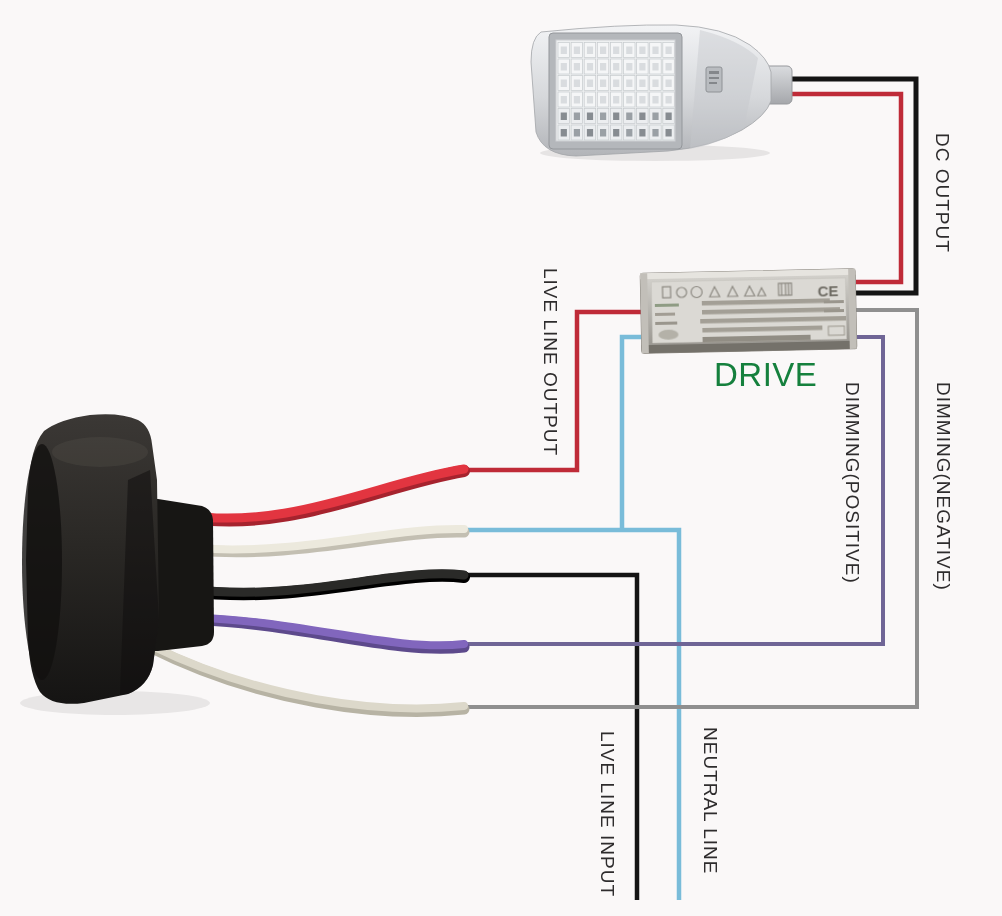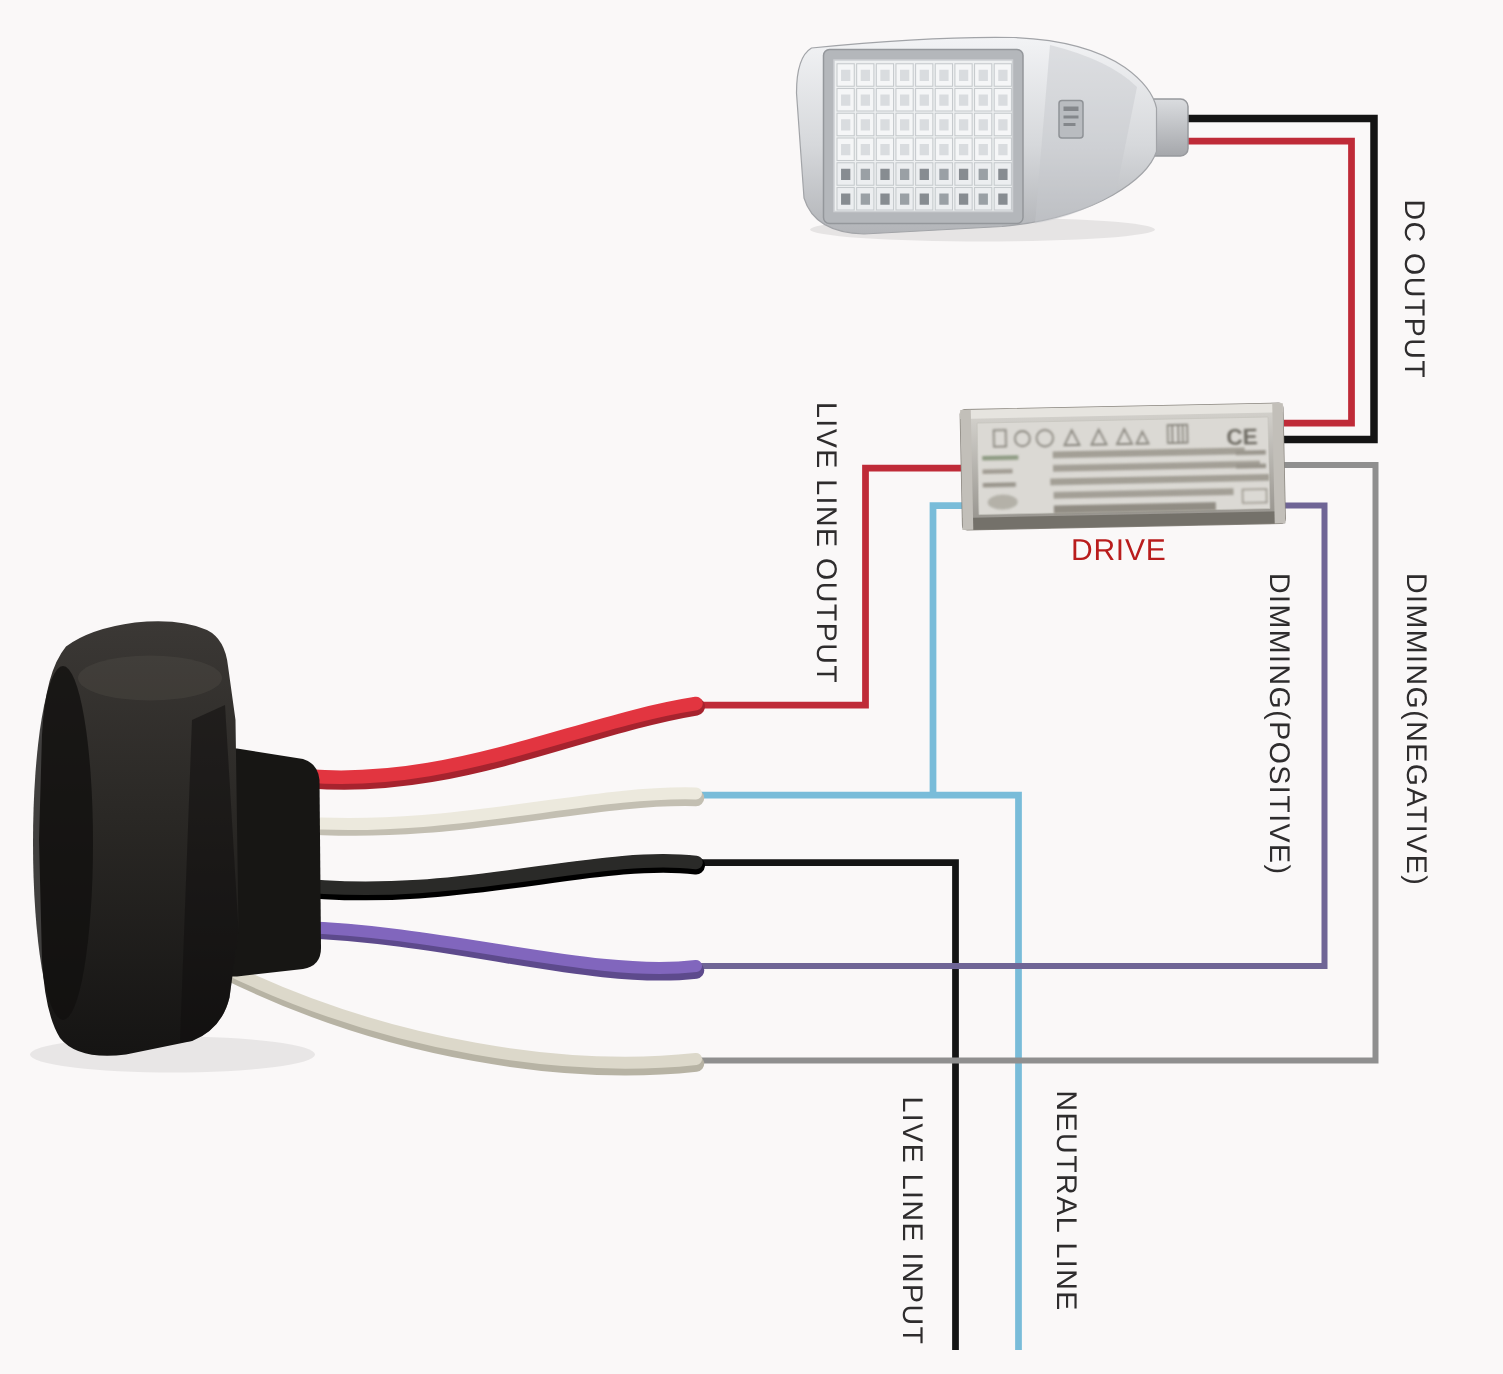--- a/index.html
+++ b/index.html
@@ -1,21 +1,21 @@
 <!DOCTYPE html>
 <html><head>
 <meta charset="utf-8">
 <style>
   html,body{margin:0;padding:0;background:#fff;}
   .canvas{position:relative;width:1002px;height:916px;background:#faf8f8;overflow:hidden;
           font-family:"Liberation Sans", sans-serif;}
   .art{position:absolute;left:0;top:0;}
   .vlabel{position:absolute;writing-mode:vertical-rl;font-size:19px;letter-spacing:1px;
           color:#2e2c2d;line-height:1.25;white-space:nowrap;}
-  .hlabel{position:absolute;font-size:20px;letter-spacing:.5px;color:#b91c1c;white-space:nowrap;}
+  .hlabel{position:absolute;font-size:33px;letter-spacing:.5px;color:#15803d;white-space:nowrap;}
   .blurry{filter:blur(.6px);}
 </style>
 </head>
 <body>
 
 <div class="canvas">
 
   <svg class="art" width="1002" height="916" viewBox="0 0 1002 916">
     <defs>
       <linearGradient id="gLamp" x1="0" y1="0" x2="0" y2="1">

